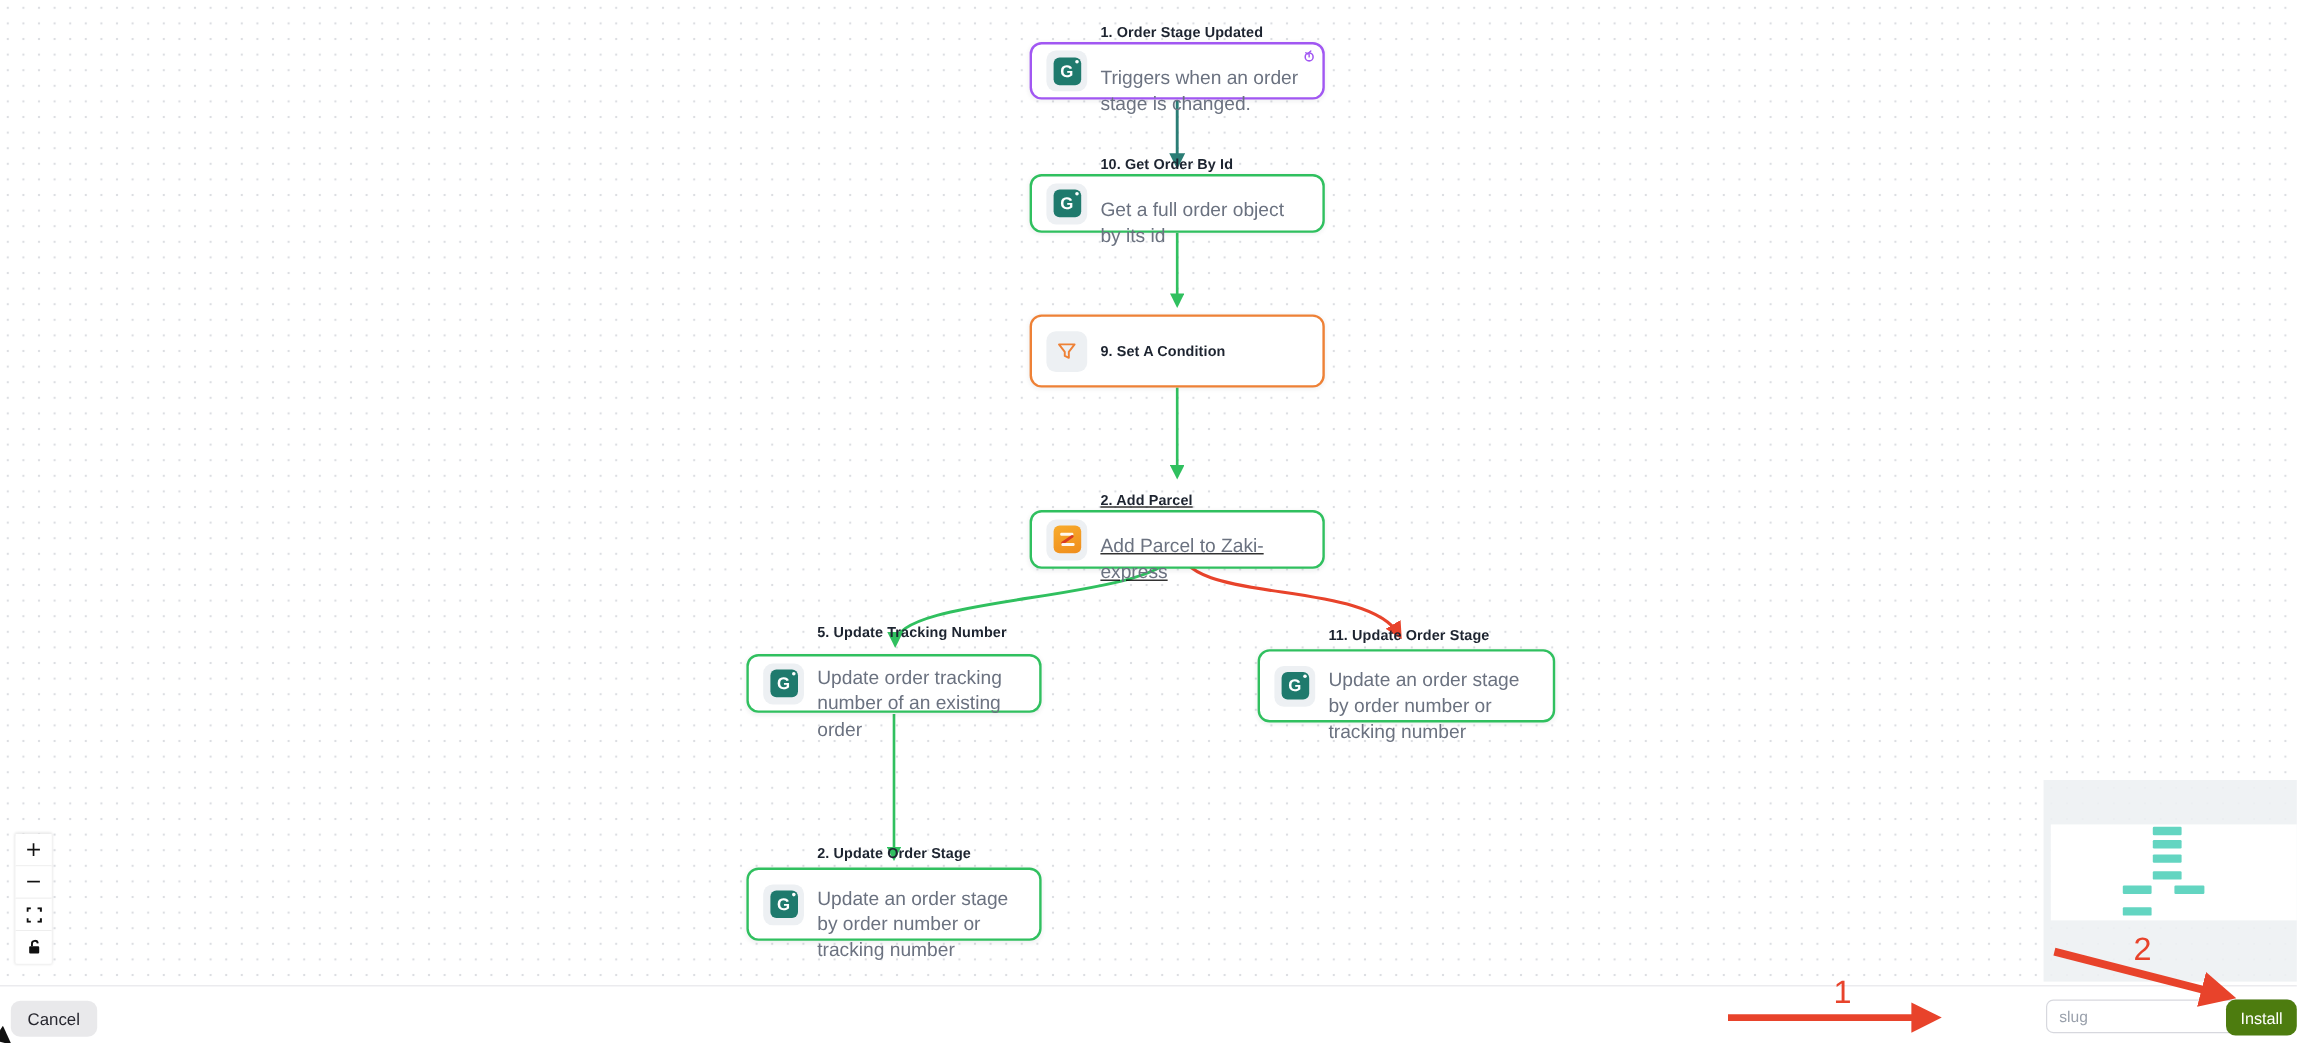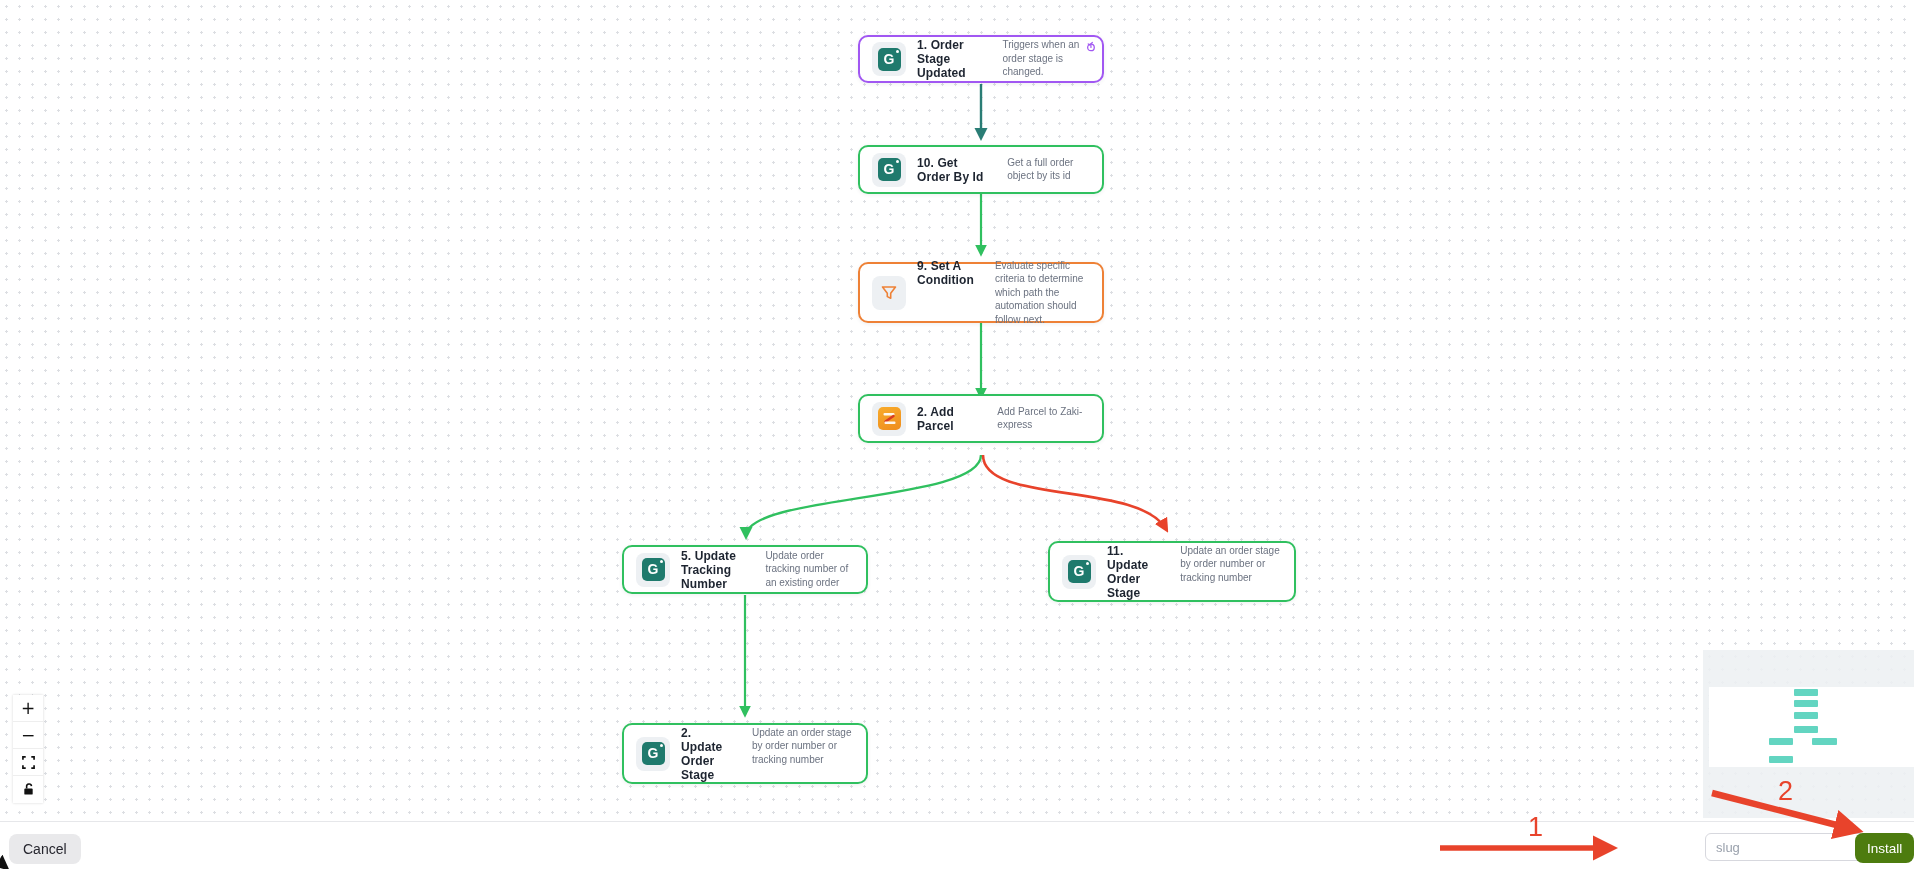--- a/index.html
+++ b/index.html
@@ -33,23 +33,23 @@
     color:#fff; font-weight:bold; font-size:14px; line-height:23px; text-align:center;
   }
   .g-logo .g-dot {
     position:absolute; right:2px; top:2px; width:3px; height:3px; border-radius:50%; background:#fff;
   }
   .zaki-logo {
     width:23px; height:23px; border-radius:5px;
     background:linear-gradient(160deg,#f8ab2b,#ef8d1d);
     display:flex; align-items:center; justify-content:center;
   }
-  .node-text { display:flex; flex-direction:row; gap:21px; min-width:0; }
+  .node-text { display:flex; flex-direction:column; gap:21px; min-width:0; }
   .node-title { font-size:12px; font-weight:bold; color:#1d2430; letter-spacing:.1px; }
-  .node-desc  { font-size:10px; color:#6b7280; line-height:1.35; max-width:182px; }
+  .node-desc  { font-size:16px; color:#6b7280; line-height:1.35; max-width:182px; }
   .trigger-badge { position:absolute; top:4px; right:6px; line-height:0; }
 
   
   .flow-controls {
     position:absolute; left:13px; top:695px; width:30px; z-index:3;
     background:#fff; box-shadow:0 0 2px 1px rgba(0,0,0,.08); border-radius:2px;
     display:flex; flex-direction:column;
   }
   .flow-controls button {
     width:30px; height:27px; background:#fff; border:none; border-bottom:1px solid #eeeeee;
@@ -155,25 +155,24 @@
   </div>
 
   <div class="node" style="left:858px; top:262px; width:246px; height:61px; border-color:#ee8136;">
     <span class="icon-wrap">
       <svg width="18" height="18" viewBox="0 0 18 18">
         <path d="M2.5,3 L15.5,3 L10.7,9.2 L10.7,14.2 L7.3,12.6 L7.3,9.2 Z" fill="none" stroke="#ee8136" stroke-width="1.6" stroke-linejoin="round"></path>
       </svg>
     </span>
     <div class="node-text">
       <div class="node-title">9. Set A Condition</div>
-      <div class="node-desc">Evaluate specific criteria to determine which path the automation should follow next.</div>
-    </div>
-  </div>
-
-  <div class="node" style="left:858px; top:394px; width:246px; height:49px;">
+    </div>
+  </div>
+
+  <div class="node" style="left:858px; top:425px; width:246px; height:49px;text-decoration:underline;">
     <span class="icon-wrap">
       <span class="zaki-logo">
         <svg width="17" height="17" viewBox="0 0 17 17">
           <rect x="2.5" y="3" width="11" height="2.4" rx="1" fill="#fff" opacity=".92"></rect>
           <path d="M12.5,6 L4.5,11.5" stroke="#d93b22" stroke-width="2.4" stroke-linecap="round"></path>
           <rect x="3.5" y="11.6" width="11" height="2.4" rx="1" fill="#fff" opacity=".92"></rect>
         </svg>
       </span>
     </span>
     <div class="node-text">

